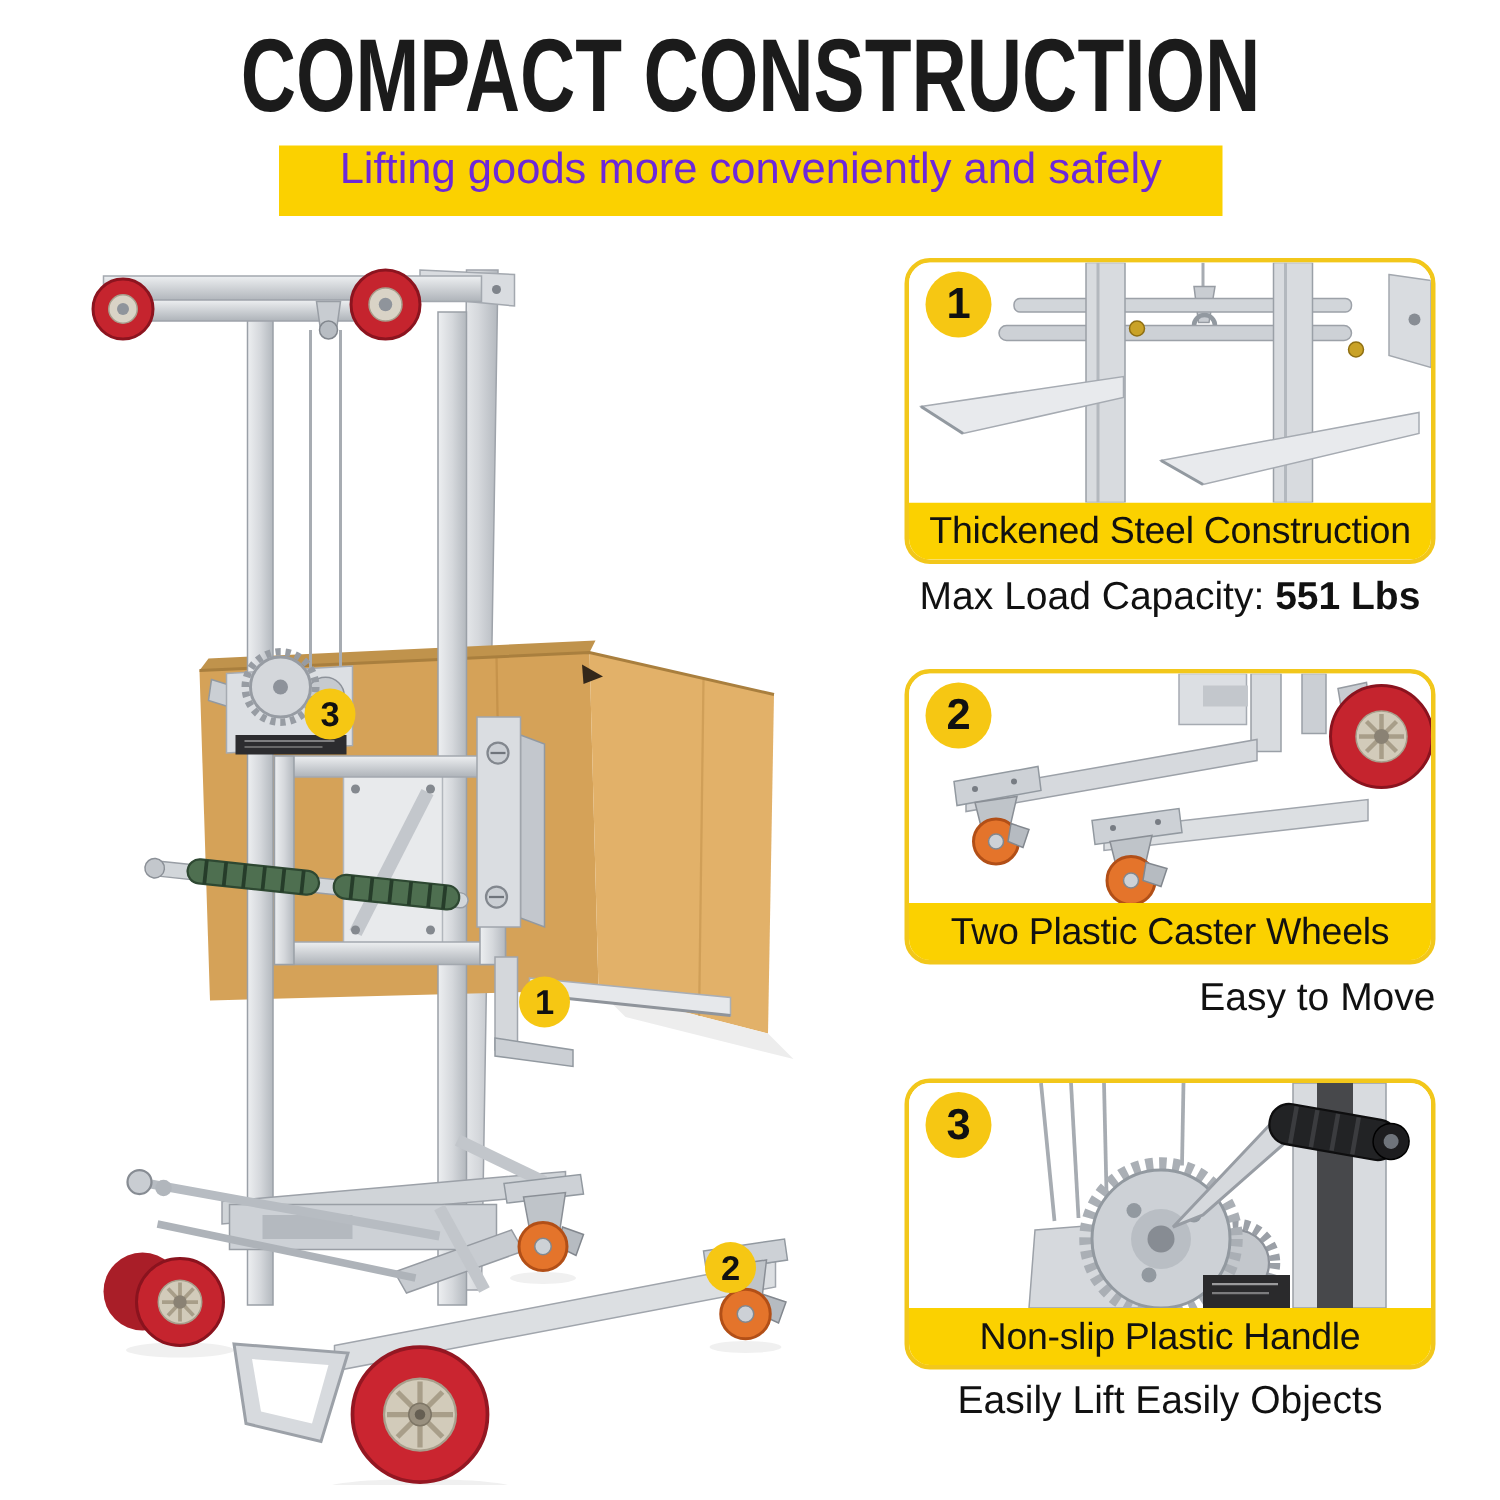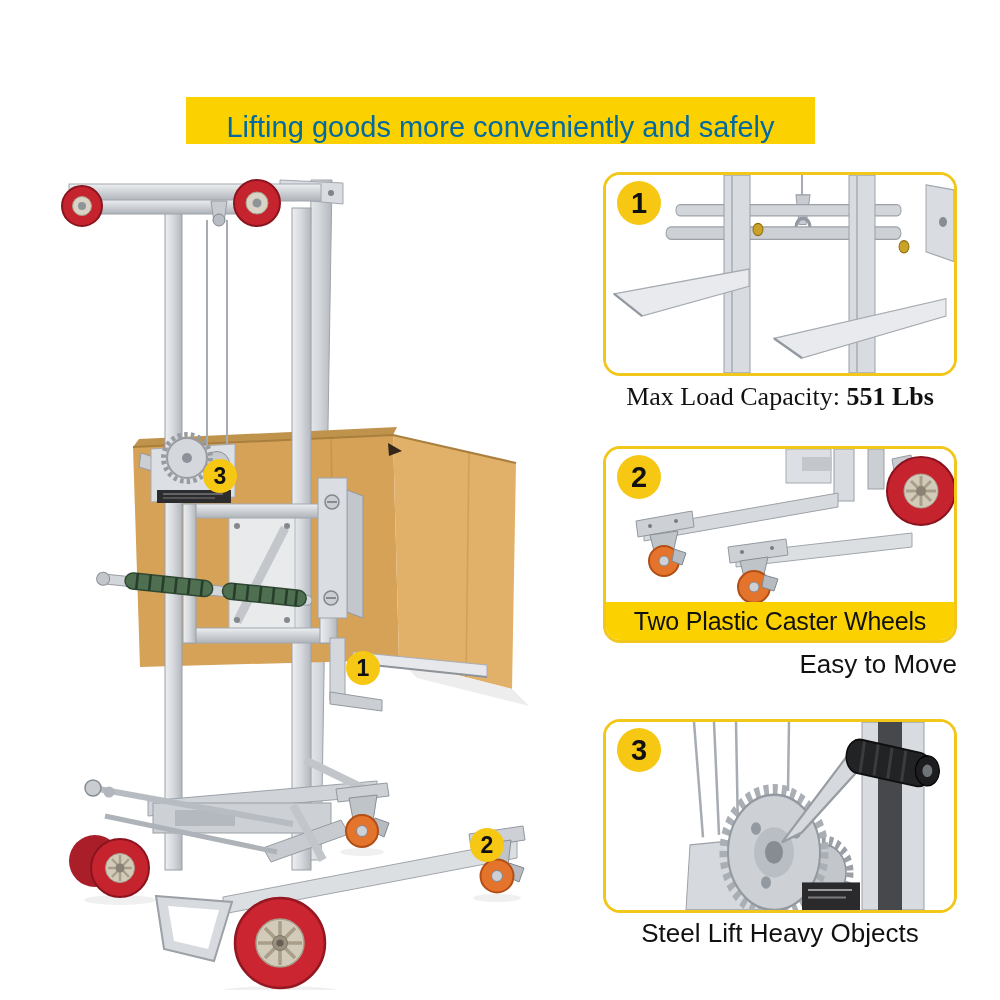--- a/index.html
+++ b/index.html
@@ -4,48 +4,51 @@
 <style>
   html,body{margin:0;padding:0;background:#fff;}
   body{font-family:"Liberation Sans","DejaVu Sans",sans-serif;color:#161616;}
   .stage{position:relative;width:1000px;height:1000px;background:#fff;overflow:hidden;}
 
   
   .title{position:absolute;top:16px;left:0;width:1000px;text-align:center;white-space:nowrap;
          font-size:69px;font-weight:bold;line-height:1;color:#1b1b1b;letter-spacing:0;}
   .title-inner{display:inline-block;transform:scaleX(.74);transform-origin:50% 50%;}
   .banner{position:absolute;left:186px;top:97px;width:629px;height:47px;background:#FBD100;
-          display:flex;align-items:flex-end;justify-content:center;font-size:29px;color:#0369a1;}
+          display:flex;align-items:flex-start;justify-content:center;font-size:29px;color:#6d28d9;}
 
   
   .hero{position:absolute;left:25px;top:160px;width:570px;height:830px;}
 
   
   .badge{position:absolute;background:#F6C713;border-radius:50%;color:#111;font-weight:bold;
          display:flex;align-items:center;justify-content:center;z-index:5;}
   .callout{width:34px;height:34px;font-size:23px;transform:translate(-50%,-50%);}
   .panel-badge{width:44px;height:44px;font-size:29px;top:6px;left:11px;}
 
   
   .panel{position:absolute;left:603px;width:354px;border:3px solid #F2C71B;border-radius:17px;
          overflow:hidden;background:#fff;box-sizing:border-box;display:flex;flex-direction:column;}
   .panel-img{flex:1;position:relative;background:#fff;}
   .panel-img svg{position:absolute;inset:0;width:100%;height:100%;}
   .panel-bar{height:38px;background:#FBD100;display:flex;align-items:center;justify-content:center;
              font-size:25px;letter-spacing:-.2px;color:#111;white-space:nowrap;}
   .subtitle{position:absolute;left:603px;width:354px;text-align:center;font-size:26px;color:#111;white-space:nowrap;}
-  .p1{top:172px;height:204px;} .s1{top:382px;font-family:Liberation Serif, serif;}
+  .p1{top:172px;height:204px;} .s1{top:382px;}
   .p2{top:446px;height:197px;} .s2{top:649px;text-align:right;}
   .p3{top:719px;height:194px;} .s3{top:918px;}
 </style>
 </head>
 <body>
 
 <div class="stage">
 
+  <div class="title">
+    <span class="title-inner">COMPACT CONSTRUCTION</span>
+  </div>
   <div class="banner">
     <span>Lifting goods more conveniently and safely</span>
   </div>
 
   <div class="hero">
     <svg viewBox="0 0 570 830" width="570" height="830">
       <defs>
         <linearGradient id="stV" x1="0" y1="0" x2="1" y2="0">
           <stop offset="0" stop-color="#EDEFF1"></stop>
             <stop offset="0.5" stop-color="#D5D8DC"></stop>
@@ -260,20 +263,23 @@
         <circle cx="152" cy="44" r="5" fill="#C9A227" stroke="#8F6F12" stroke-width="1"></circle>
         <circle cx="298" cy="58" r="5" fill="#C9A227" stroke="#8F6F12" stroke-width="1"></circle>
         <g>
           <polygon points="8,96 143,76 143,90 36,114" fill="#E8EAED" stroke="#A6ABB2" stroke-width="1"></polygon>
           <line x1="8" y1="96" x2="36" y2="114" stroke="#9299A0" stroke-width="2"></line>
           <polygon points="168,132 340,100 340,114 196,148" fill="#E8EAED" stroke="#A6ABB2" stroke-width="1"></polygon>
           <line x1="168" y1="132" x2="196" y2="148" stroke="#9299A0" stroke-width="2"></line>
         </g>
       </svg>
     </div>
+    <div class="panel-bar">
+      <span>Thickened Steel Construction</span>
+    </div>
     <div class="badge panel-badge">
       <span>1</span>
     </div>
   </div>
   <div class="subtitle s1">
     <span>Max Load Capacity: </span><b>551 Lbs</b>
   </div>
 
   <div class="panel p2">
     <div class="panel-img">
@@ -365,21 +371,24 @@
                 <line x1="270" y1="20" x2="270" y2="45"></line>
               <line x1="284" y1="20" x2="284" y2="45"></line>
                 <line x1="298" y1="20" x2="298" y2="45"></line>
             </g>
             <circle cx="322" cy="32" r="12" fill="#1D1D1F" stroke="#000000" stroke-width="1"></circle>
             <circle cx="322" cy="32" r="5" fill="#6F747B"></circle>
           </g>
         </g>
       </svg>
     </div>
+    <div class="panel-bar">
+      <span>Non-slip Plastic Handle</span>
+    </div>
     <div class="badge panel-badge">
       <span>3</span>
     </div>
   </div>
   <div class="subtitle s3">
-    <span>Steel Lift Heavy Objects</span><b></b>
+    <span>Easily Lift Easily Objects</span><b></b>
   </div>
 
 </div>
 
 </body></html>

